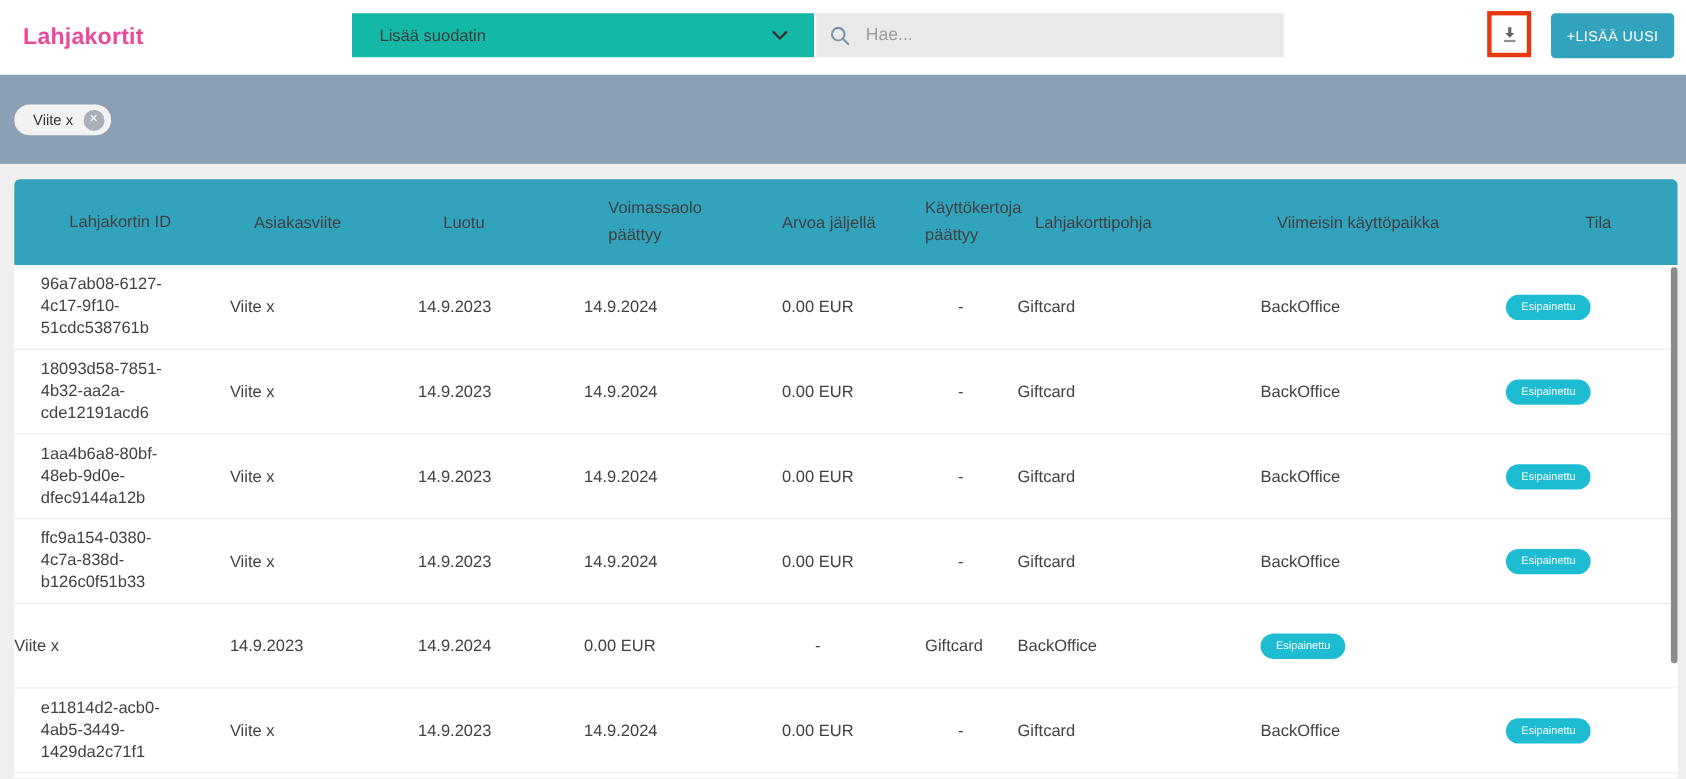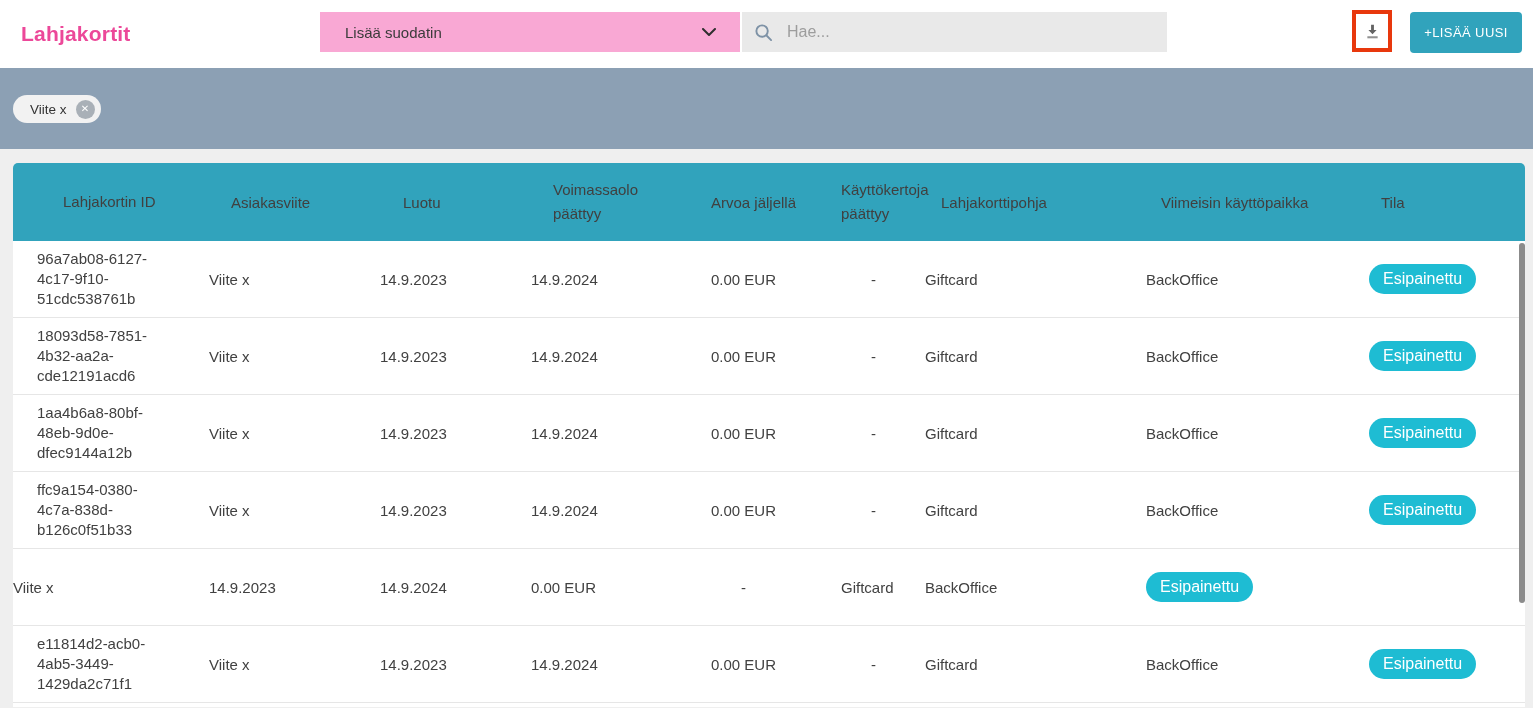--- a/index.html
+++ b/index.html
@@ -12,21 +12,21 @@
   }
 
   
   .topbar { position: relative; height: 68px; background: #FFFFFF; }
   .page-title {
     position: absolute; left: 21px; top: 50%; transform: translateY(-50%);
     font-size: 21px; font-weight: 700; color: #ec4899; letter-spacing: .2px;
   }
   .filter-select {
     position: absolute; left: 320px; top: 12px; width: 420px; height: 40px;
-    background: #f9a8d4; display: flex; align-items: center;
+    background: #14b8a6; display: flex; align-items: center;
     justify-content: space-between; padding: 0 24px 0 25px; cursor: pointer;
     font-size: 15px; color: #3B3B3B;
   }
   .search-box {
     position: absolute; left: 742px; top: 12px; width: 425px; height: 40px;
     background: #E9E9E9; display: flex; align-items: center;
     padding: 0 15px 0 12px; gap: 12px;
   }
   .search-input {
     flex: 1; background: transparent; border: 0; outline: none;
@@ -76,34 +76,34 @@
     align-items: center; color: #404040; font-size: 15px;
   }
   .thead > .th:nth-child(1) { padding-left: 50px; }
   .thead > .th:nth-child(2) { padding-left: 22px; }
   .thead > .th:nth-child(3) { padding-left: 23px; }
   .thead > .th:nth-child(4) { padding-left: 22px; }
   .thead > .th:nth-child(5) { padding-left: 0; }
   .thead > .th:nth-child(6) { padding-left: 0; }
   .thead > .th:nth-child(7) { padding-left: 16px; }
   .thead > .th:nth-child(8) { padding-left: 15px; }
-  .thead > .th:nth-child(9) { padding-left: 12px; }
+  .thead > .th:nth-child(9) { padding-left: 12px; text-align: center; }
   .th-narrow { display: inline-block; max-width: 100px; line-height: 24px; }
   .tbody { background: #FFFFFF; }
   .trow {
     height: 77px; align-items: center; background: #FFFFFF;
     border-bottom: 1px solid #E6E6E6; font-size: 15px; color: #414141;
     cursor: pointer;
   }
   .cell-id { padding-left: 24px; }
   .cell-id span { display: inline-block; max-width: 120px; line-height: 20px; }
   .cell-uses { padding-left: 30px; }
   .badge {
     display: inline-block; background: #1EBCD3; color: #FFFFFF;
-    border-radius: 15px; padding: 6px 14px; font-size: 16px;
+    border-radius: 15px; padding: 6px 14px; font-size: 10px;
   }
   .tbody-sliver { height: 4px; background: #FFFFFF; }
   .scroll-thumb {
     position: absolute; left: 1506px; top: 80px; width: 6px; height: 360px;
     background: #8B8B8B; border-radius: 3px; cursor: grab;
   }
 </style>
 </head>
 <body>
 

